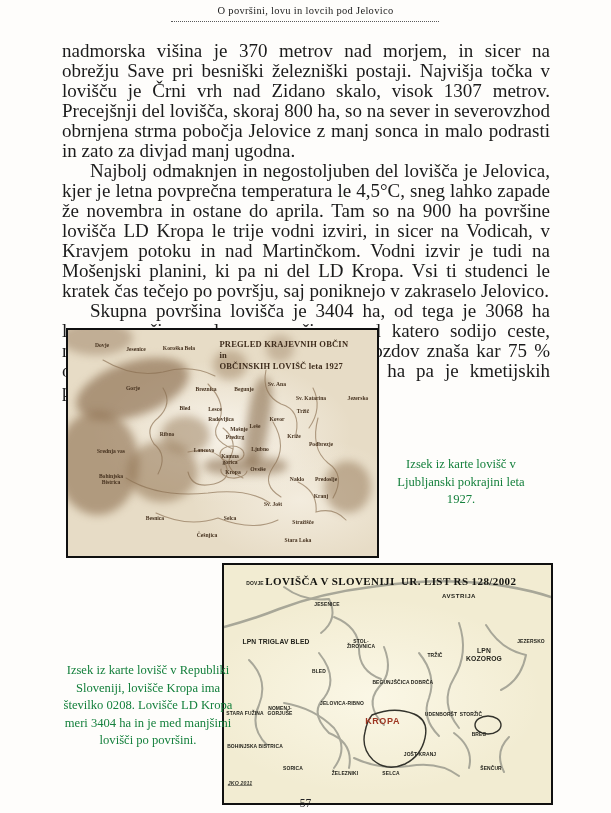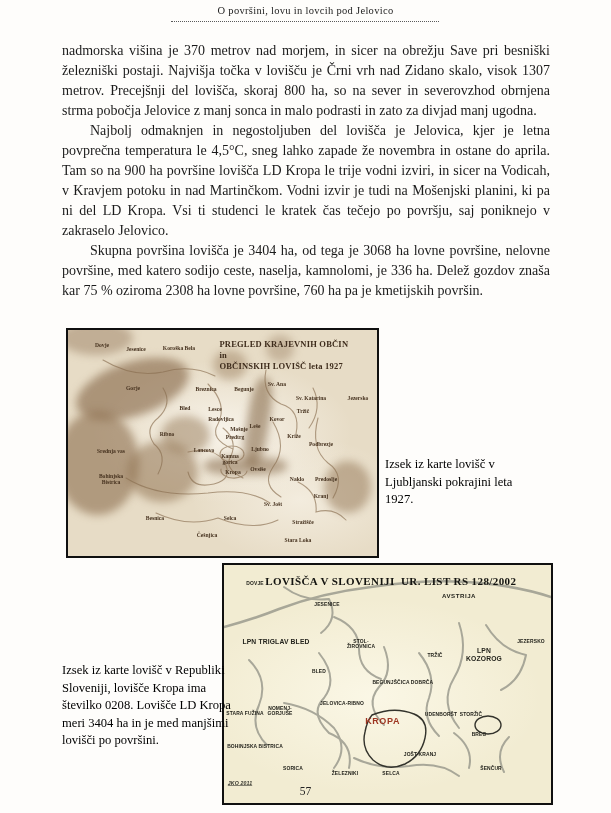--- a/index.html
+++ b/index.html
@@ -13,21 +13,21 @@
     position:absolute;top:5px;left:0;width:100%;text-align:center;
     font-size:10.5px;letter-spacing:.3px;color:#222;
   }
   .header-rule{
     position:absolute;top:21px;left:171px;width:268px;height:0;
     border-bottom:1.6px dotted #5a5a5a;
   }
   
   .body-text{
     position:absolute;left:62px;top:41px;width:488px;
-    font-size:14px;line-height:20px;text-align:justify;
+    font-size:19px;line-height:20px;text-align:justify;
   }
   .body-text p{margin:0;}
   .body-text p.indent{text-indent:28px;}
   
   figure{margin:0;}
   .map{position:absolute;border:2px solid #101010;overflow:hidden;margin-top:45px;}
   .map1{left:66px;top:283px;width:309px;height:226px;
     background:
       radial-gradient(ellipse 60% 45% at 50% 45%, rgba(250,246,238,.9), rgba(250,246,238,0) 70%),
       radial-gradient(ellipse 50% 40% at 75% 75%, rgba(248,243,232,.7), rgba(248,243,232,0) 70%),
@@ -65,26 +65,26 @@
     background:
       radial-gradient(ellipse 70% 55% at 45% 55%, rgba(252,249,233,.85), rgba(252,249,233,0) 75%),
       #f2ecd2;
   }
   .map2-title{
     position:absolute;left:51%;top:4%;transform:translateX(-50%);
     font-weight:bold;font-size:11px;color:#141410;white-space:pre;
     font-family:"Liberation Serif",serif;letter-spacing:.4px;
   }
   
-  .caption{position:absolute;font-size:12.6px;line-height:17.5px;color:#000000;}
+  .caption{position:absolute;font-size:12.6px;line-height:17.5px;color:#15803d;text-align:center;}
   .caption1{left:385px;top:456px;width:152px;}
   .caption2{left:62px;top:662px;width:172px;}
   
   .page-number{
-    position:absolute;bottom:16px;left:0;width:100%;text-align:center;
+    position:absolute;bottom:4px;left:0;width:100%;text-align:center;
     font-size:11.5px;color:#222;
   }
 </style>
 </head>
 <body>
 
 <div class="page">
 
   <div class="header-title">O površini, lovu in lovcih pod Jelovico</div>
   <div class="header-rule"></div>

